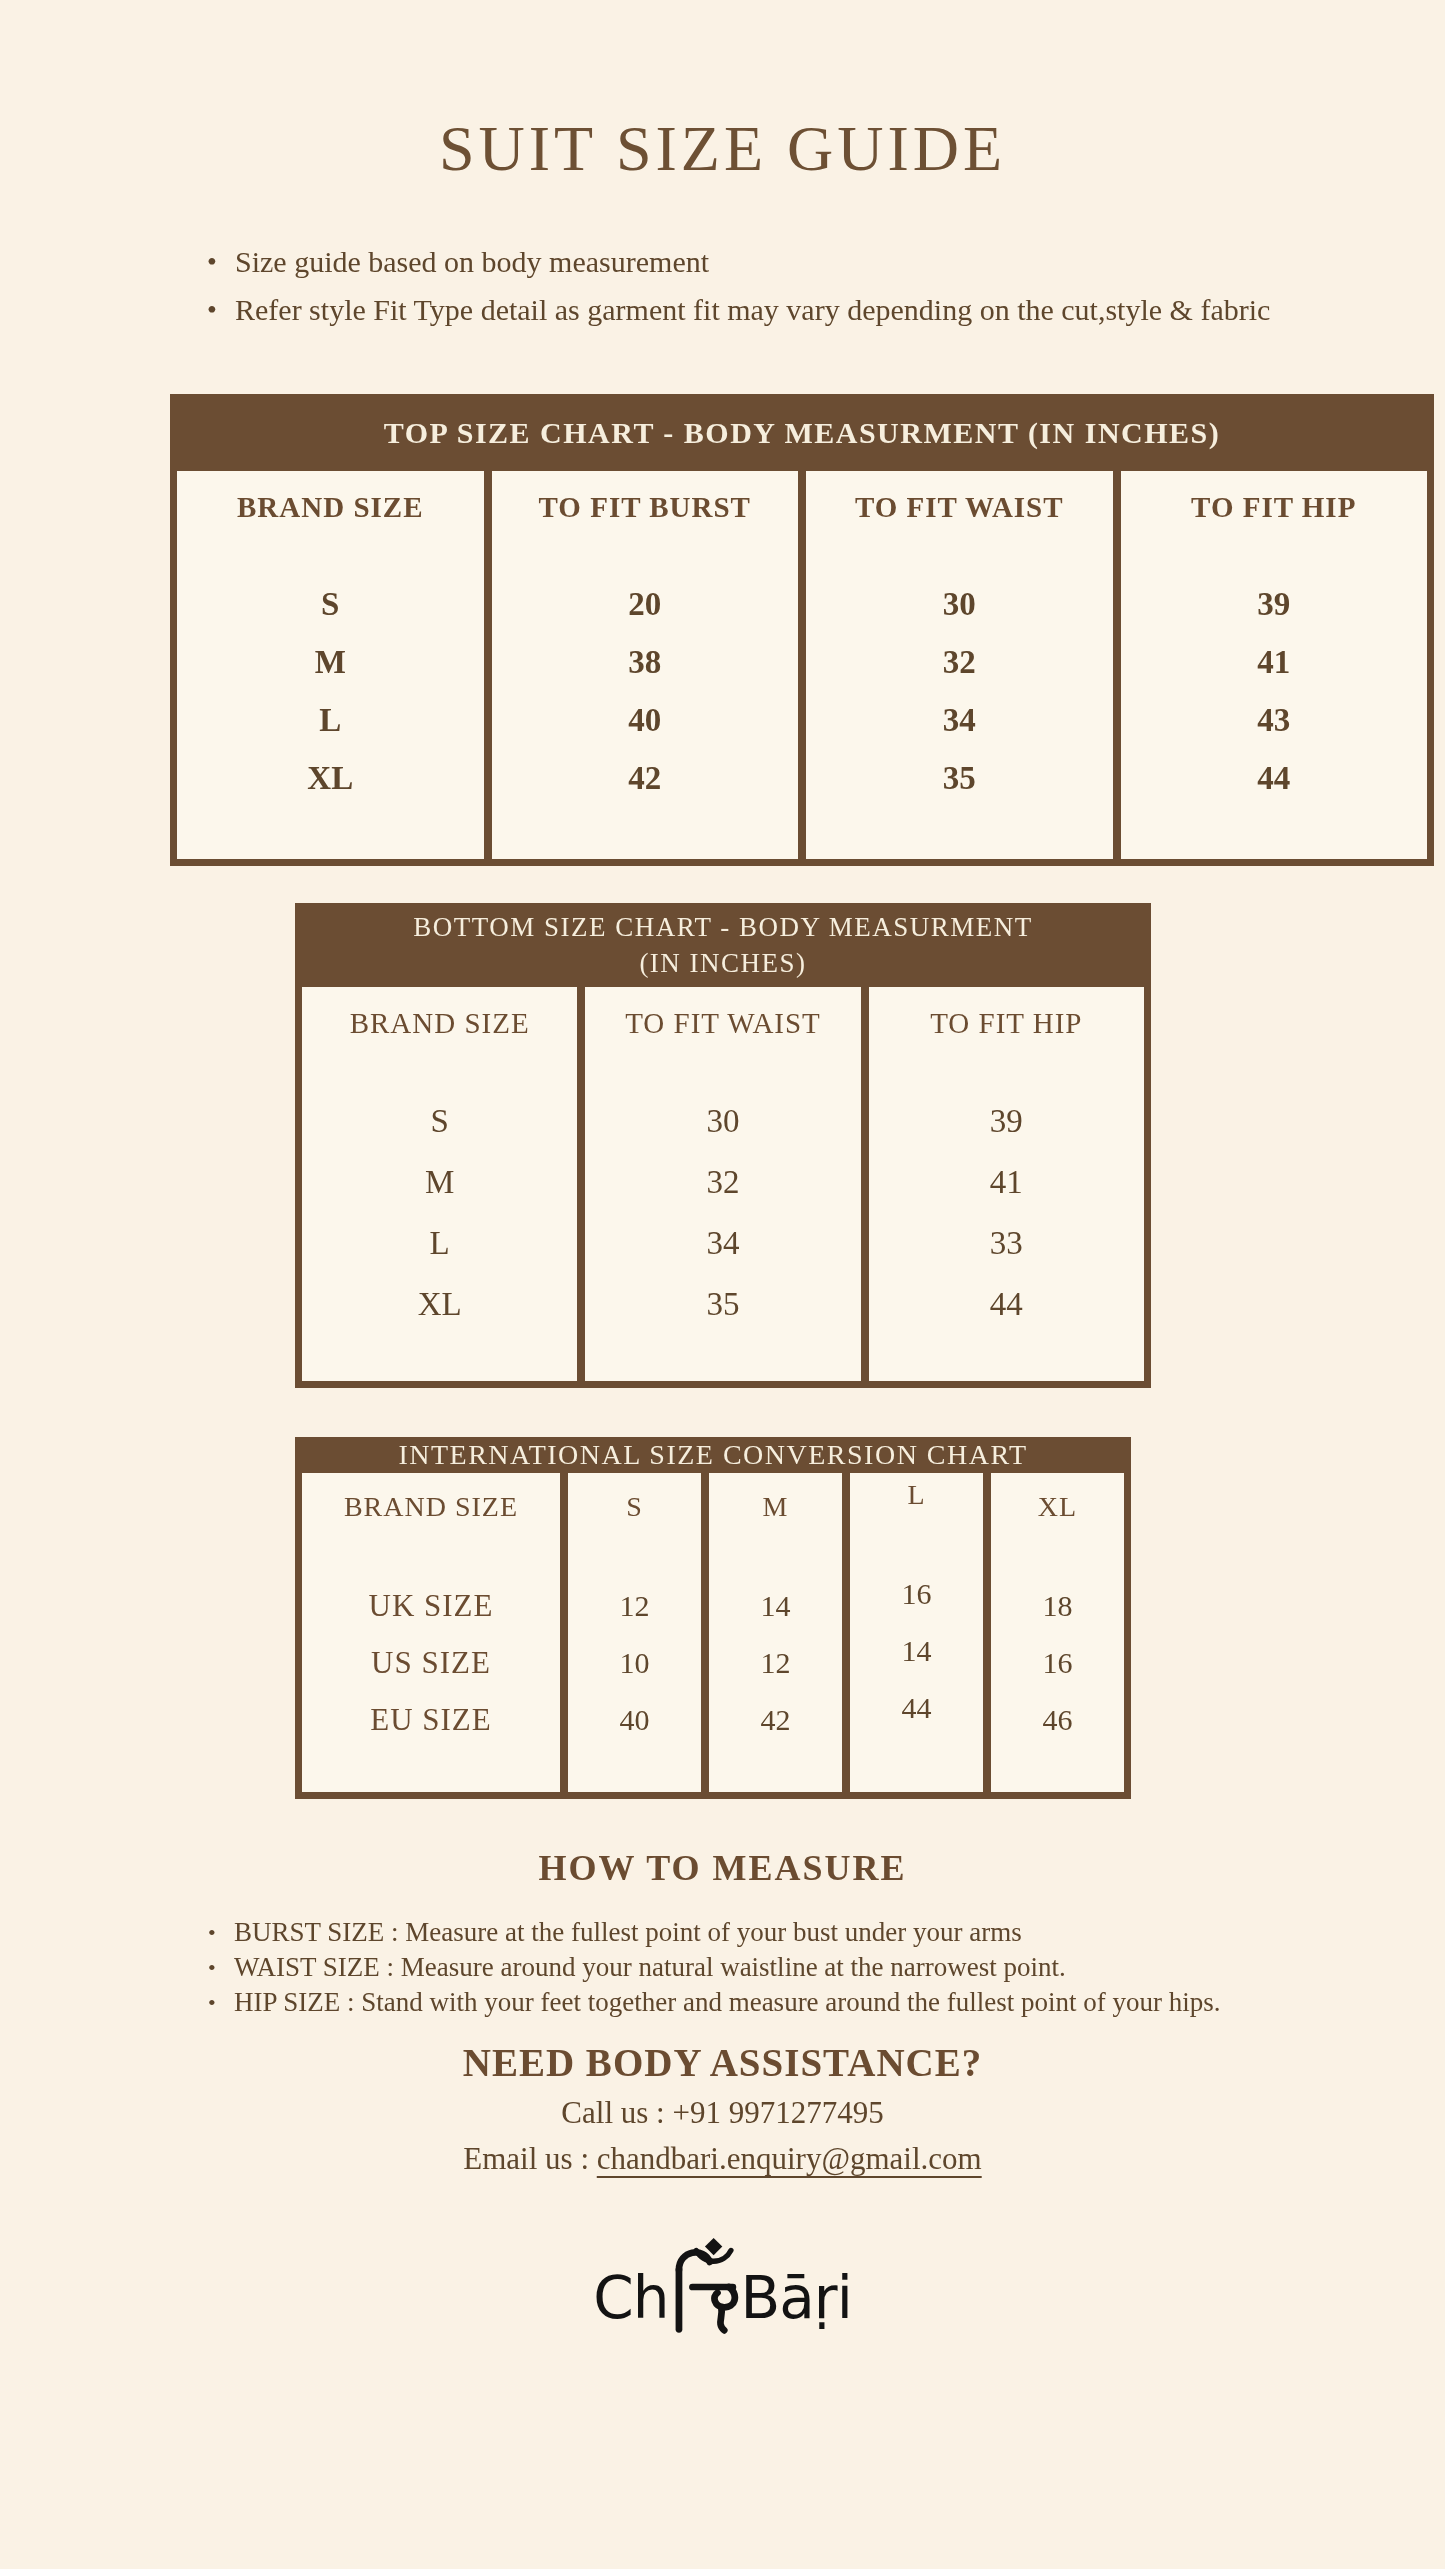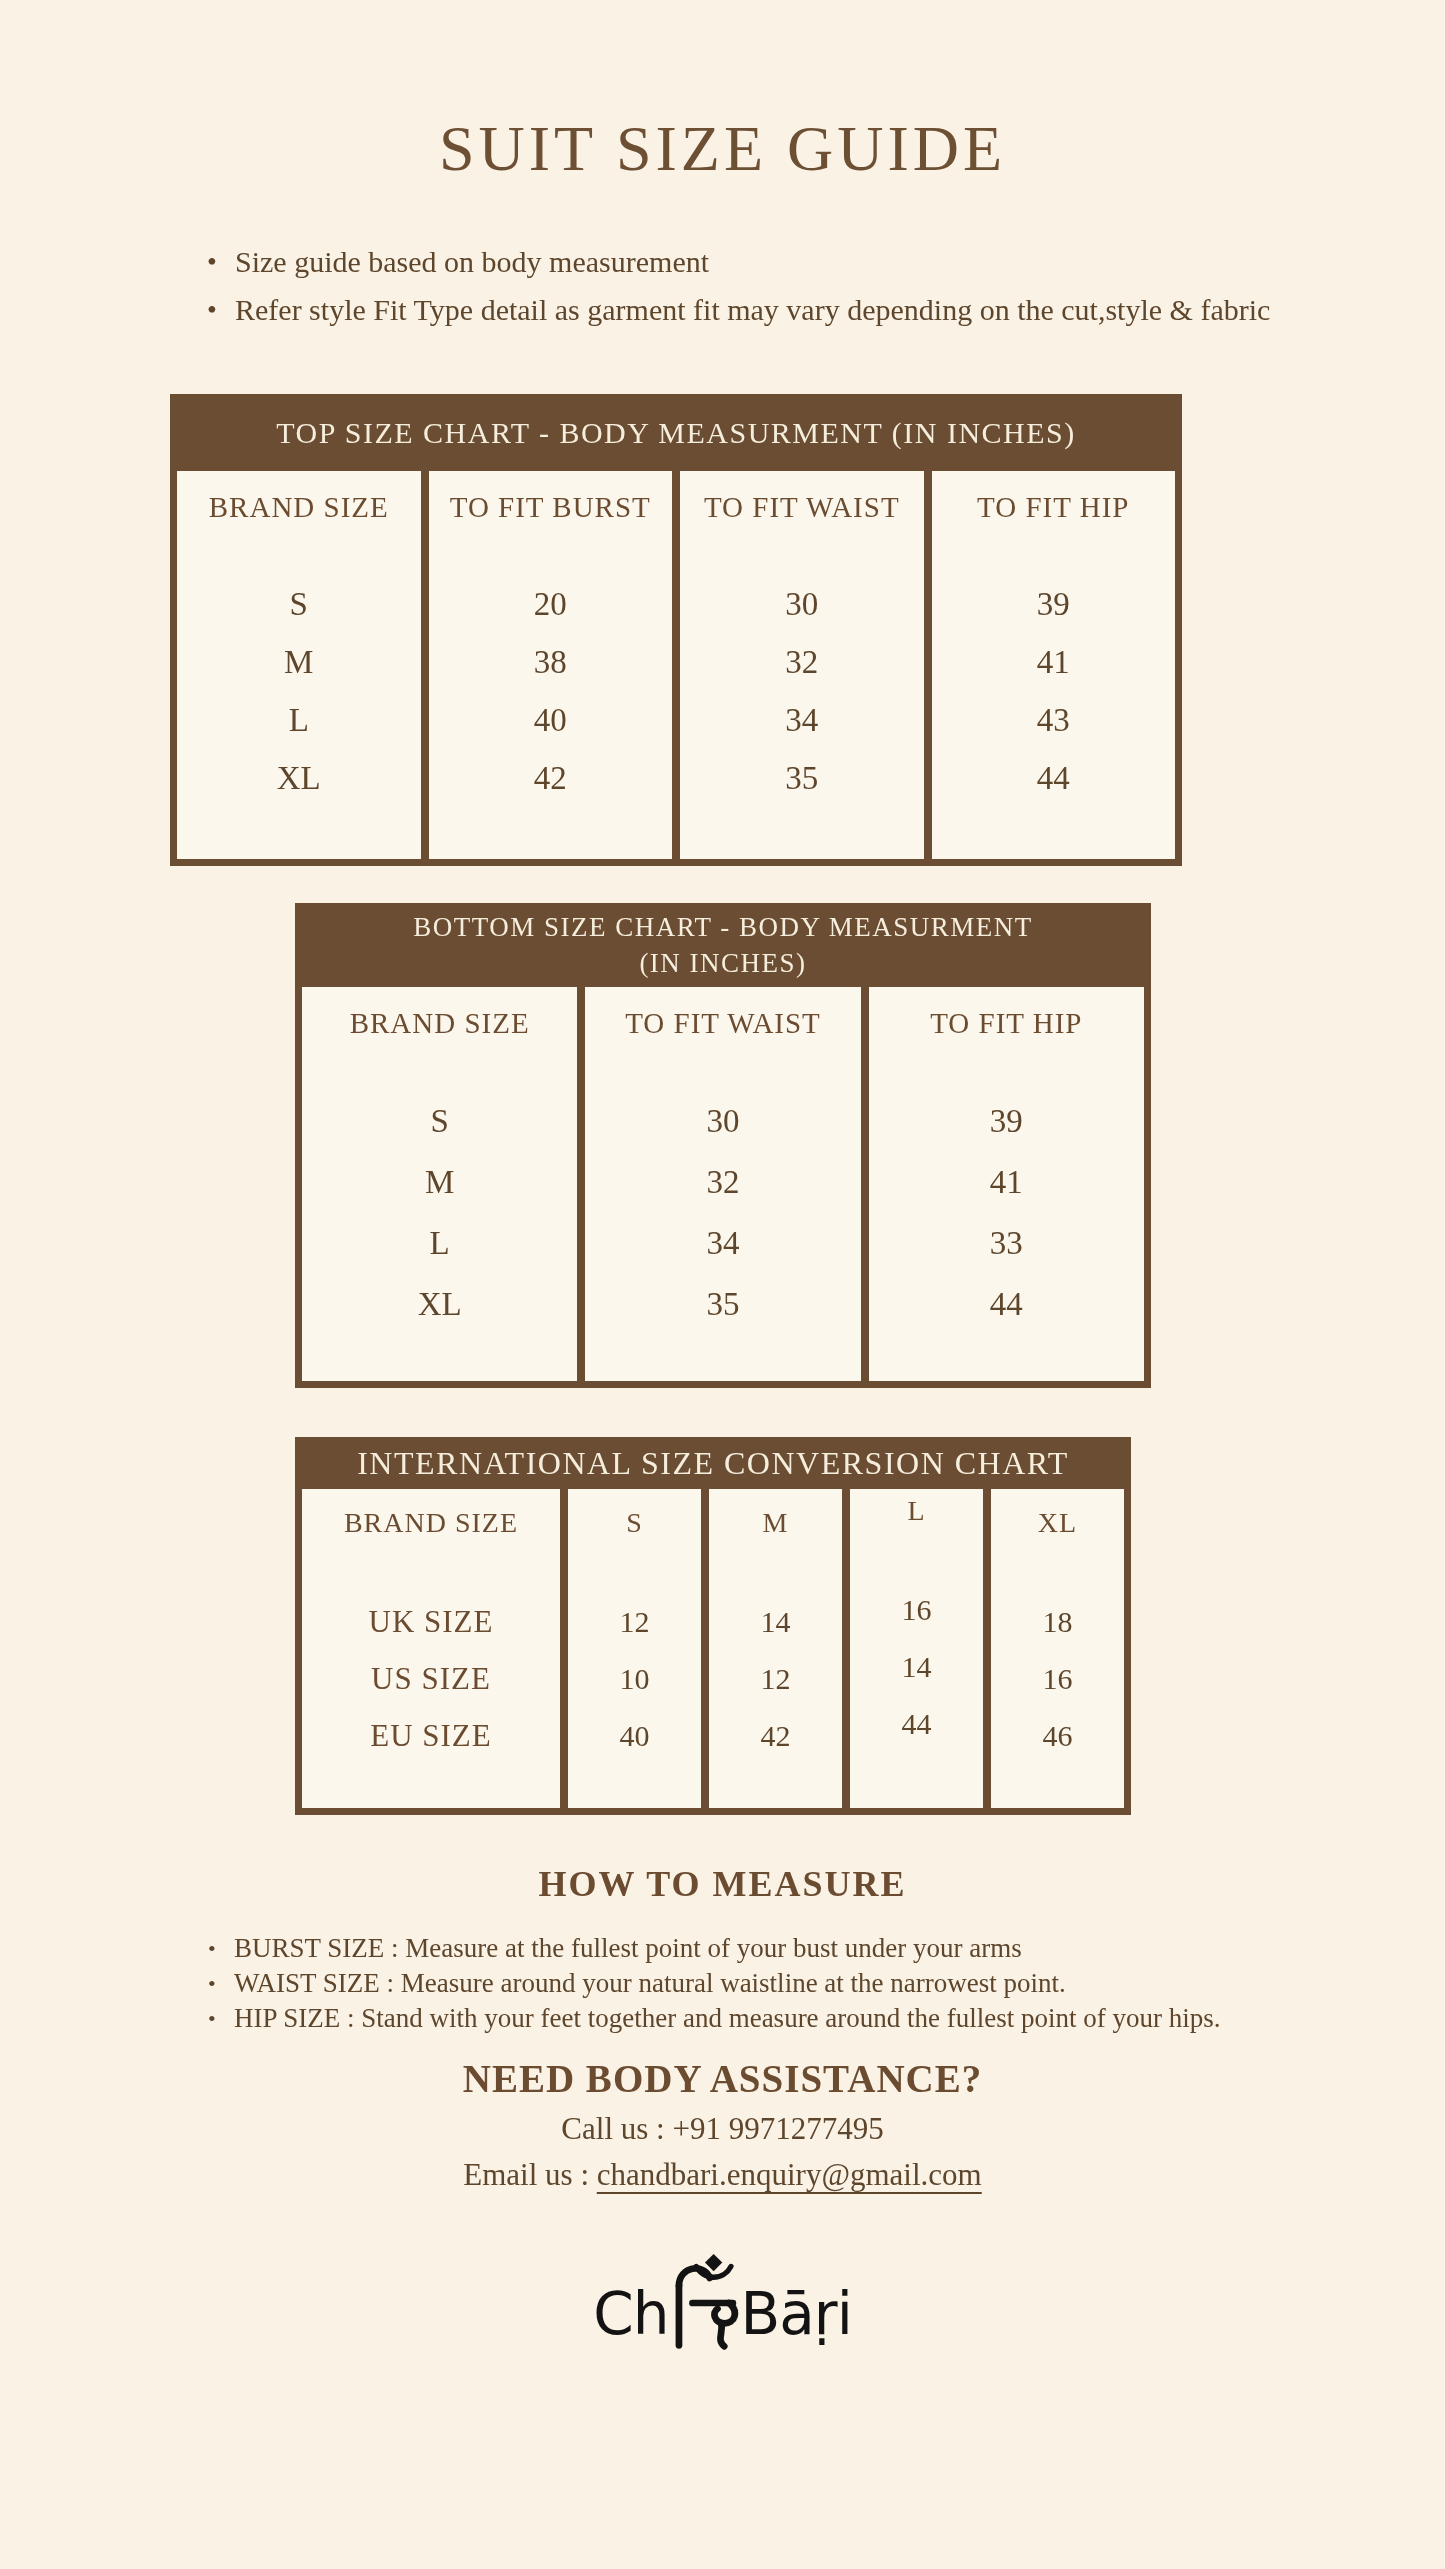--- a/index.html
+++ b/index.html
@@ -65,31 +65,31 @@
     letter-spacing: 1px;
     color: #6b4c31;
   }
   .vals { margin-top: 50px; }
   .val {
     font-size: 33px;
     line-height: 58px;
     color: #5e462c;
   }
 
-  .t1 { margin: 60px 0 0 170px; width: 1012px; }
+  .t1 { margin: 60px 0 0 170px; width: 1264px; font-weight: bold; }
   .t1 .bar { padding: 20px 0; font-size: 30px; line-height: 37px; }
   .t1 .col { min-height: 388px; }
 
   .t2 { margin: 37px 0 0 295px; width: 856px; }
   .t2 .bar { padding: 6px 0; font-size: 27px; line-height: 36px; }
   .t2 .col { min-height: 394px; }
   .t2 .val { line-height: 61px; }
 
   .t3 { margin: 49px 0 0 295px; width: 836px; }
-  .t3 .bar { padding: 8px 0; font-size: 32px; line-height: 36px; }
+  .t3 .bar { padding: 0 0; font-size: 28px; line-height: 36px; }
   .t3 .col { min-height: 319px; }
   .t3 .col-brand { flex: 0 0 258px; }
   .t3 .col-header { margin-top: 16px; font-size: 28px; }
   .t3 .col-l .col-header { margin-top: 4px; }
   .t3 .vals { margin-top: 52px; }
   .t3 .val { font-size: 30px; line-height: 57px; }
   .t3 .col-brand .val { font-size: 31px; letter-spacing: 1px; color: #6b4c31; }
 
   
   .measure-title {

